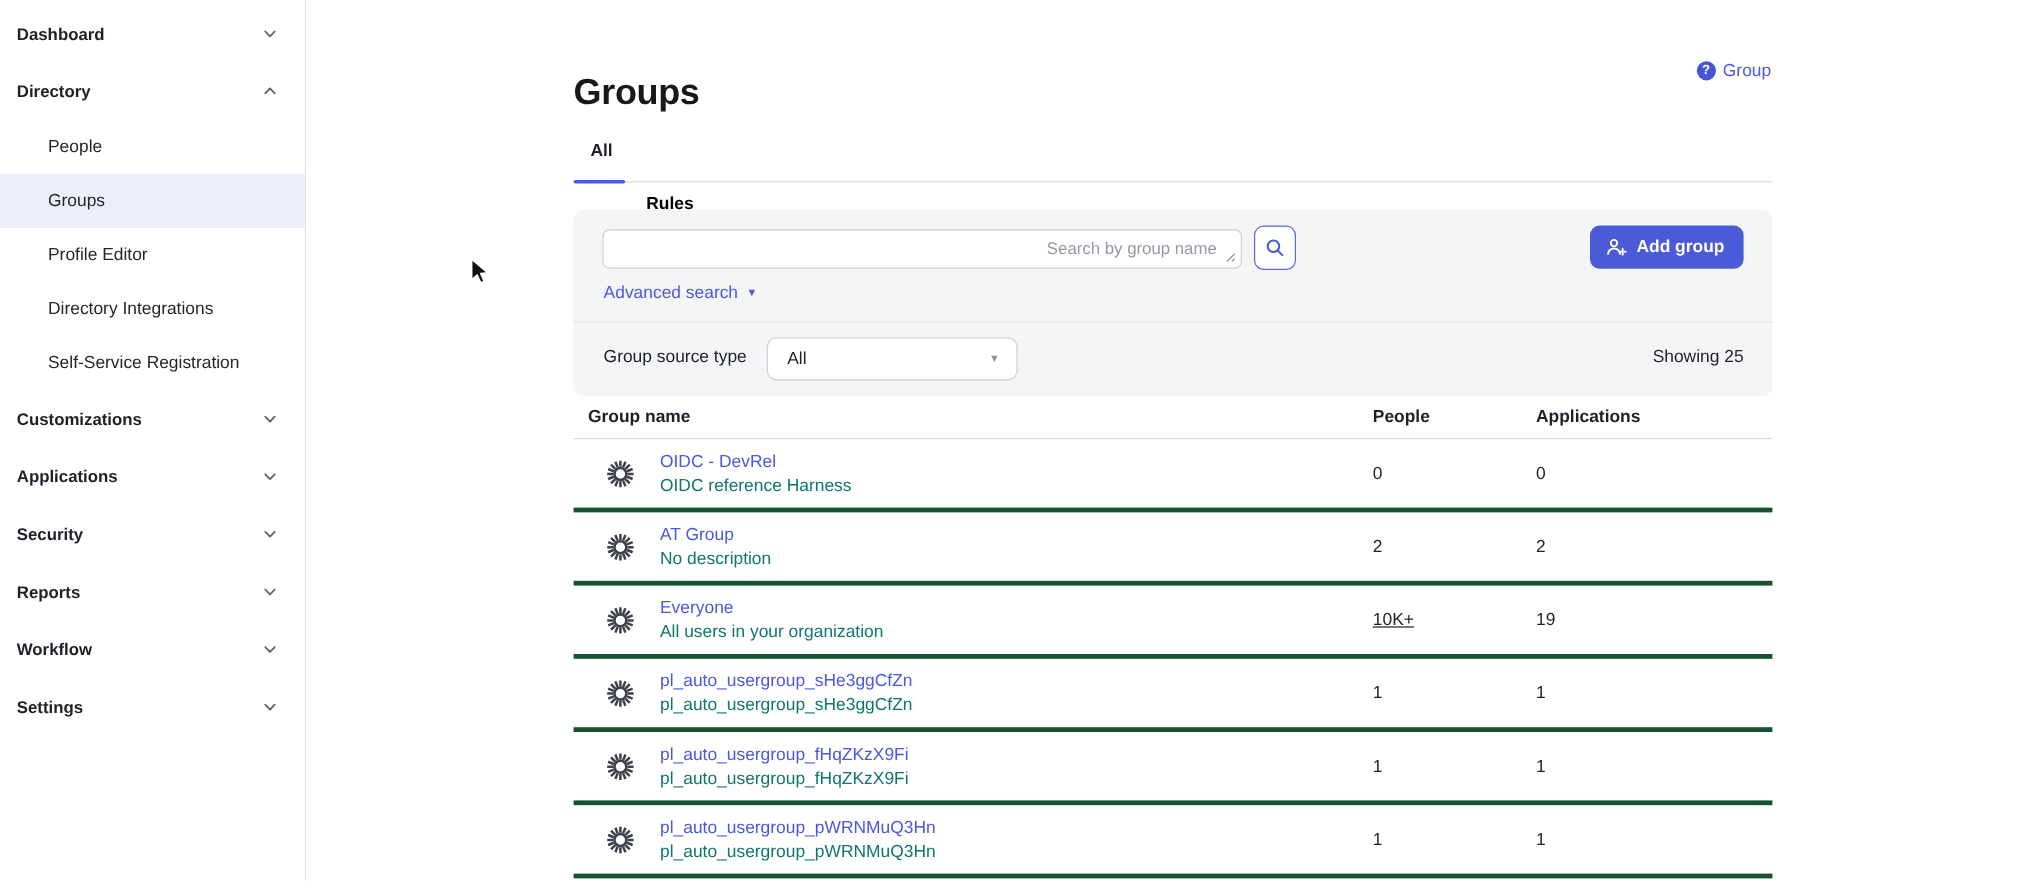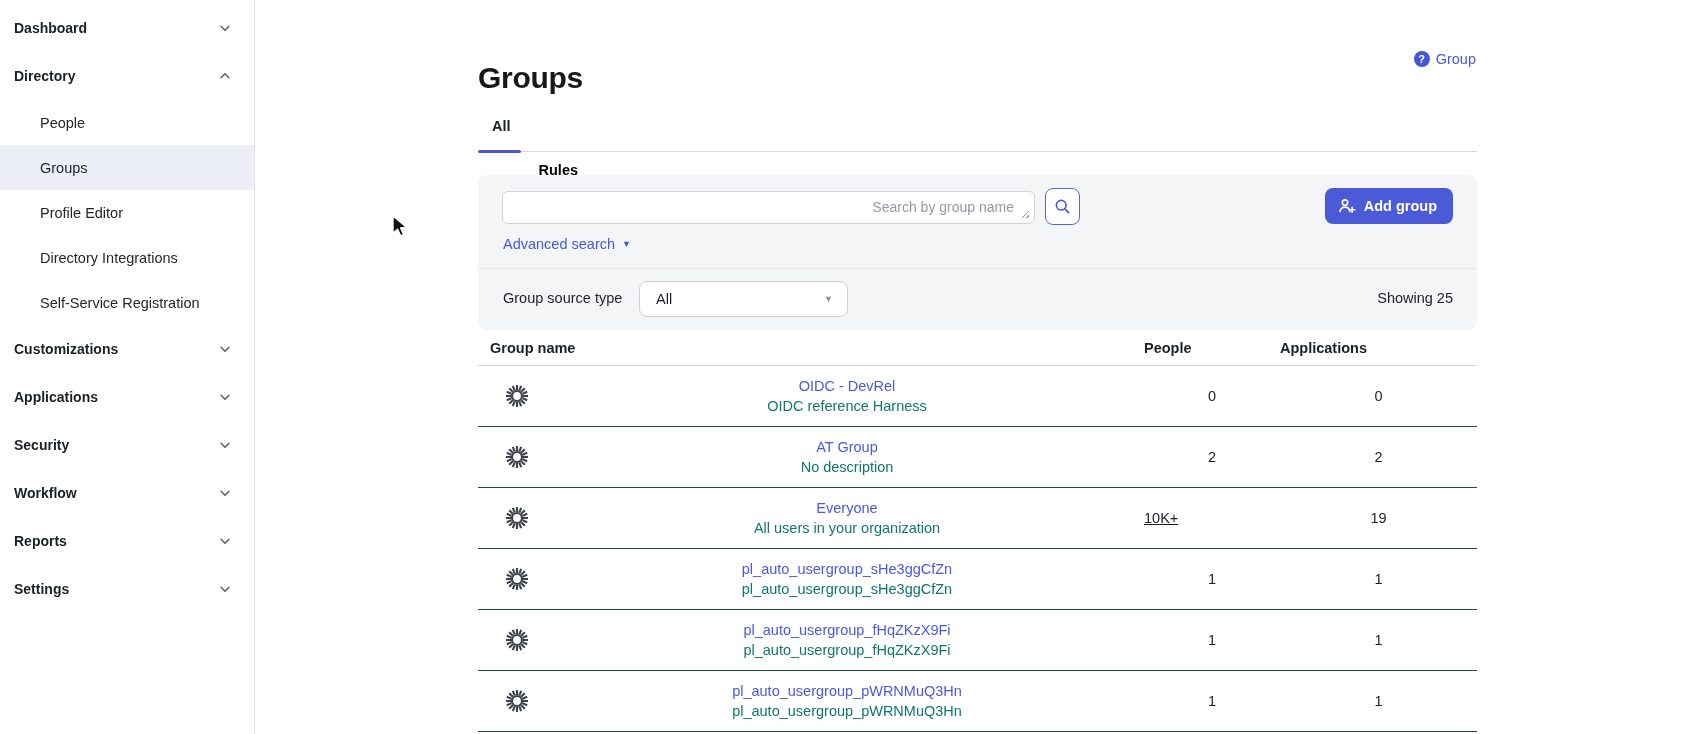--- a/index.html
+++ b/index.html
@@ -109,21 +109,21 @@
   
   .table { position:absolute; left:0; top:330px; width:999px; }
   .thead {
     display:grid; grid-template-columns:666px 136px auto; height:36px;
     align-items:center; border-bottom:1px solid #d8d9de;
     font-weight:bold; font-size:14.5px; color:#1d1f29;
   }
   .thead .c1 { padding-left:12px; }
   .trow {
     display:grid; grid-template-columns:72px 594px 136px auto; height:61px;
-    align-items:center; border-bottom:1px solid #14532d;text-align:center;
+    align-items:center; border-bottom:4px solid #14532d;
   }
   .icon-cell { display:flex; justify-content:center; padding-left:6px; }
   .name-cell { display:flex; flex-direction:column; gap:4px; }
   .glink { color:#4a58e0; text-decoration:none; font-size:14.5px; cursor:pointer; }
   .gdesc { color:#0f766e; font-size:14.5px; }
   .num { font-size:14.5px; color:#1d1f29; }
   .num.plink { text-decoration:underline; cursor:pointer; width:max-content; }
 
   
   .mouse-cursor { position:absolute; left:390px; top:214px; pointer-events:none; }
@@ -210,29 +210,29 @@
   </div>
   <div class="nav-section">
     <span>Security</span>
     <span class="chev">
         <svg width="14" height="14">
           <use href="#sym-chevron"></use>
         </svg>
       </span>
   </div>
   <div class="nav-section">
+    <span>Reports</span>
+    <span class="chev">
+        <svg width="14" height="14">
+          <use href="#sym-chevron"></use>
+        </svg>
+      </span>
+  </div>
+  <div class="nav-section">
     <span>Workflow</span>
-    <span class="chev">
-        <svg width="14" height="14">
-          <use href="#sym-chevron"></use>
-        </svg>
-      </span>
-  </div>
-  <div class="nav-section">
-    <span>Reports</span>
     <span class="chev">
         <svg width="14" height="14">
           <use href="#sym-chevron"></use>
         </svg>
       </span>
   </div>
   <div class="nav-section">
     <span>Settings</span>
     <span class="chev">
         <svg width="14" height="14">

